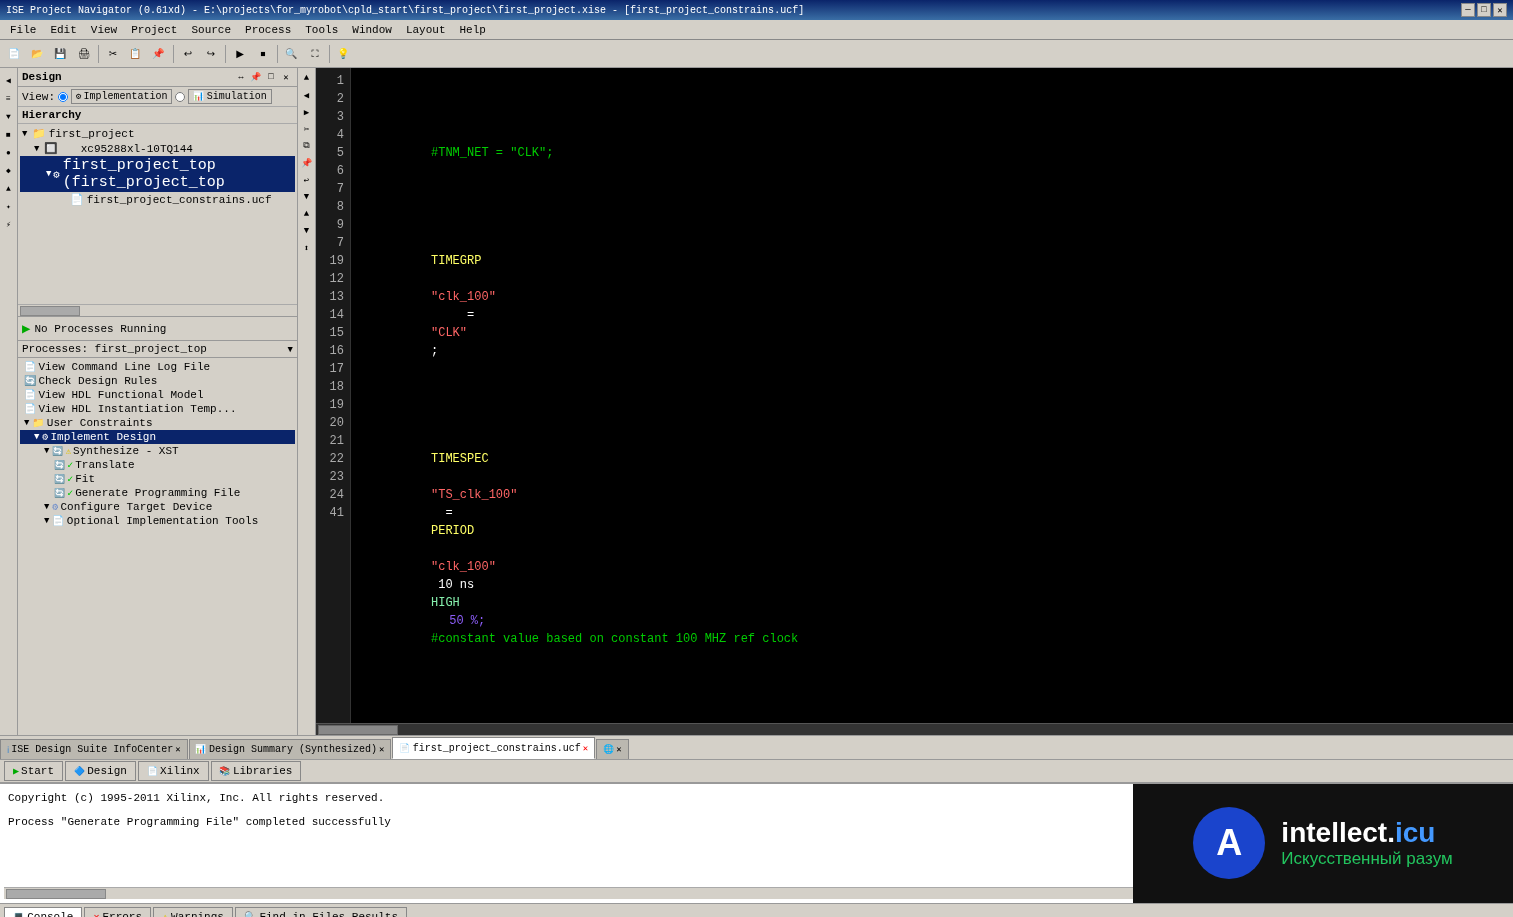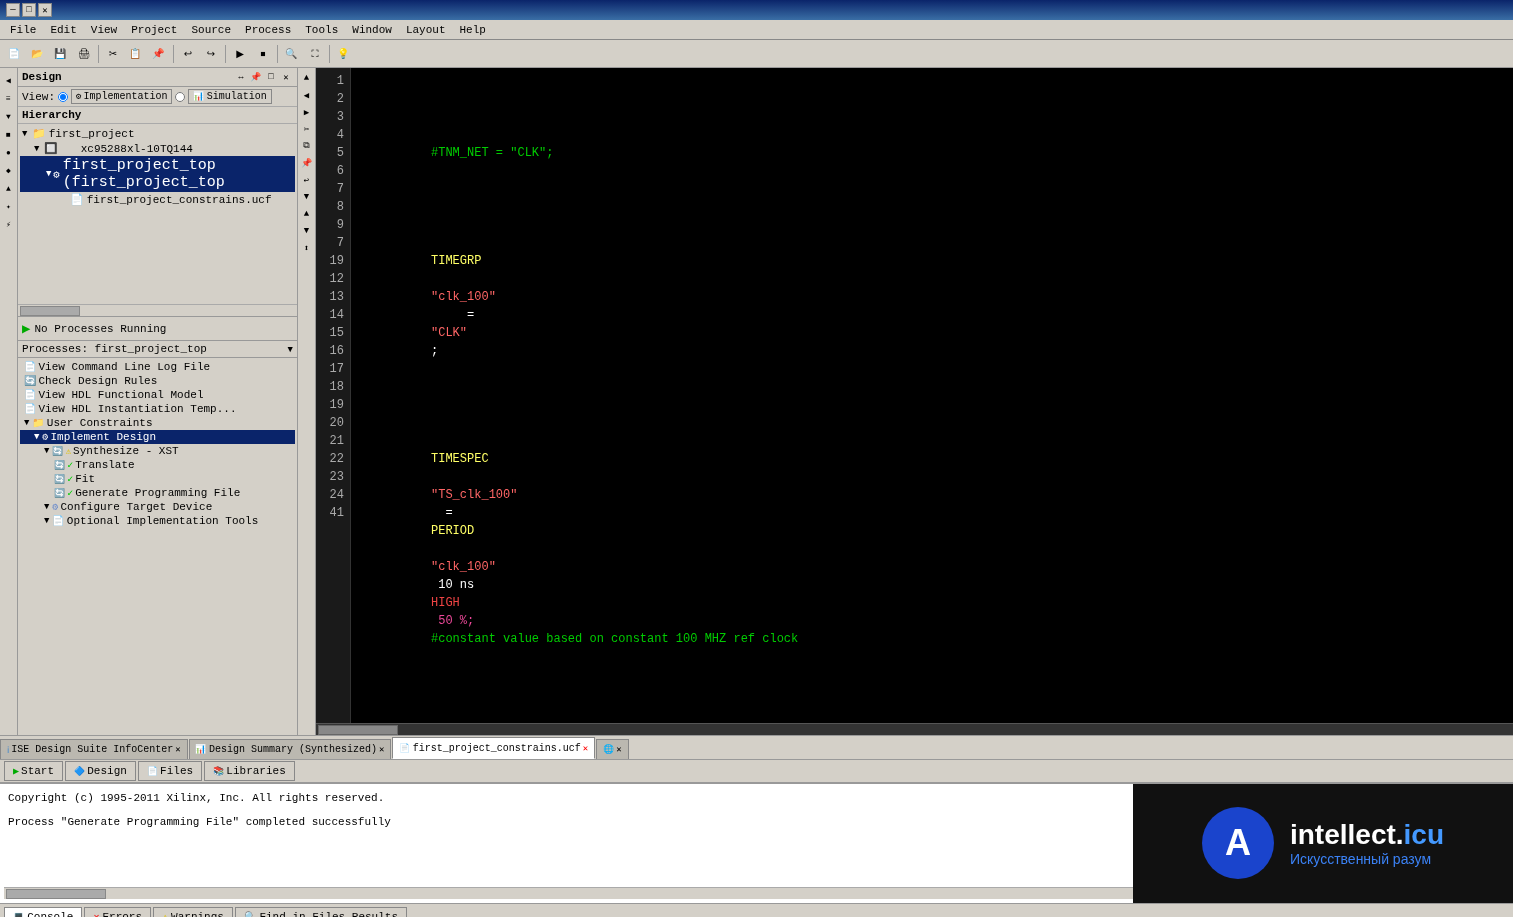--- a/index.html
+++ b/index.html
@@ -352,20 +352,21 @@
     
     ::-webkit-scrollbar { width: 12px; height: 12px; }
     ::-webkit-scrollbar-track { background: #d4d0c8; }
     ::-webkit-scrollbar-thumb { background: #aaa; border: 1px solid #888; }
 
   </style>
 </head>
 <body>
 
 <div id="titlebar">
+  <span style="font-size:10px; overflow:hidden; white-space:nowrap;">ISE Project Navigator (0.61xd) - E:\projects\for_myrobot\cpld_start\first_project\first_project.xise - [first_project_constrains.ucf]</span>
   <div id="titlebar-buttons">
     <span>─</span>
     <span>□</span>
     <span>✕</span>
   </div>
 </div>
 
 <div id="menubar">
   <span class="menu-item">File</span>
   <span class="menu-item">Edit</span>
@@ -627,22 +628,22 @@
         
         <span class="code-line">
           <span style="color:#ffff66;">TIMESPEC</span>
           <span style="color:#fff;"> </span>
           <span style="color:#ff6666;">"TS_clk_100"</span>
           <span style="color:#fff;">  = </span>
           <span style="color:#ffff66;">PERIOD</span>
           <span style="color:#fff;"> </span>
           <span style="color:#ff6666;">"clk_100"</span>
           <span style="color:#fff;"> 10 ns </span>
-          <span style="color:#ef4444;">HIGH</span>
-          <span style="color:#ec4899;"> 50 %; </span>
+          <span style="color:#86efac;">HIGH</span>
+          <span style="color:#8b5cf6;margin-left:11px;"> 50 %; </span>
           <span style="color:#00cc00;">#constant value based on constant 100 MHZ ref clock</span>
         </span>
         
         <span class="code-line">
           
           
           
           
           
           
@@ -734,21 +735,21 @@
     <span>Start</span>
   </div>
 
   <div class="btab" style="padding:1px 8px;background:#d4d0c8;border:1px solid #888;font-size:11px;cursor:pointer;height:20px;display:flex;align-items:center;gap:2px;">
     <span style="color:#4488cc;font-size:9px;">🔷</span>
     <span>Design</span>
   </div>
 
   <div class="btab" style="padding:1px 8px;background:#d4d0c8;border:1px solid #888;font-size:11px;cursor:pointer;height:20px;display:flex;align-items:center;gap:2px;">
     <span style="color:#aaa;font-size:9px;">📄</span>
-    <span>Files</span>
+    <span>Xilinx</span>
   </div>
 
   <div class="btab" style="padding:1px 8px;background:#d4d0c8;border:1px solid #888;font-size:11px;cursor:pointer;height:20px;display:flex;align-items:center;gap:2px;">
     <span style="color:#aaa;font-size:9px;">📚</span>
     <span>Libraries</span>
   </div>
 
 </div>
 
 <div id="console-area" style="height:120px;background:#fff;overflow:hidden;display:flex;flex-direction:column;border-top:1px solid #999;position:relative;">
@@ -764,21 +765,21 @@
   </div>
 
   <div id="watermark" style="position:absolute;right:0;bottom:0;width:380px;height:120px;background:#111;display:flex;align-items:center;justify-content:center;gap:16px;">
     <div id="watermark-logo" style="width:72px;height:72px;border-radius:50%;background:#1a44cc;display:flex;align-items:center;justify-content:center;font-size:36px;color:white;font-weight:bold;font-family:Arial,sans-serif;">
       <span>A</span>
     </div>
     <div id="watermark-text">
       <div style="font-size:28px;font-weight:bold;color:white;font-family:Arial,sans-serif;">
         <span>intellect.</span><span style="color:#4499ff;">icu</span>
       </div>
-      <div style="font-size:14px;color:#3b82f6;font-family:Arial,sans-serif;">Искусственный разум</div>
+      <div style="font-size:17px;color:#22c55e;font-family:Arial,sans-serif;">Искусственный разум</div>
     </div>
   </div>
 
 </div>
 
 <div id="status-bar" style="height:26px;background:#d4d0c8;border-top:1px solid #999;display:flex;align-items:center;padding:0 4px;gap:2px;">
 
   <div class="status-btn active" style="height:20px;padding:1px 8px;background:#fff;border:1px solid #888;font-size:11px;cursor:pointer;display:flex;align-items:center;gap:3px;">
     <span style="font-size:9px;">💻</span>
     <span>Console</span>

